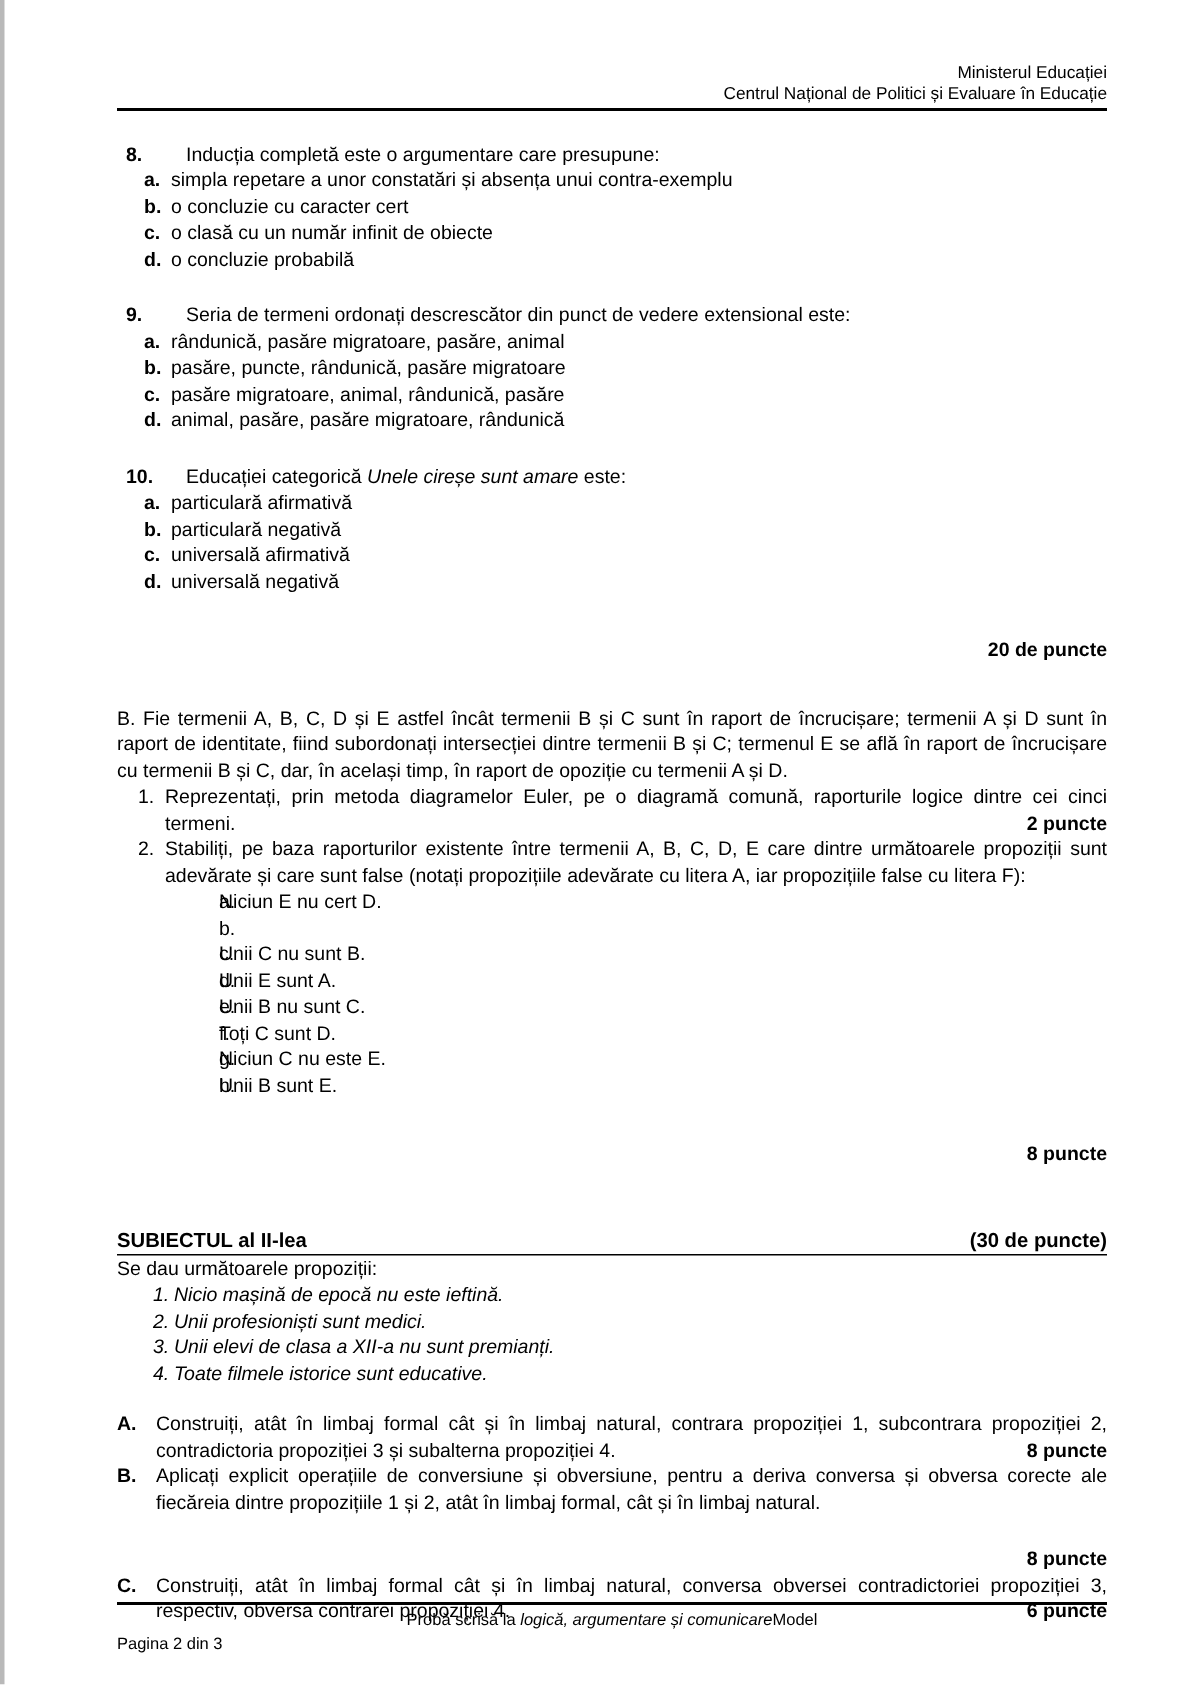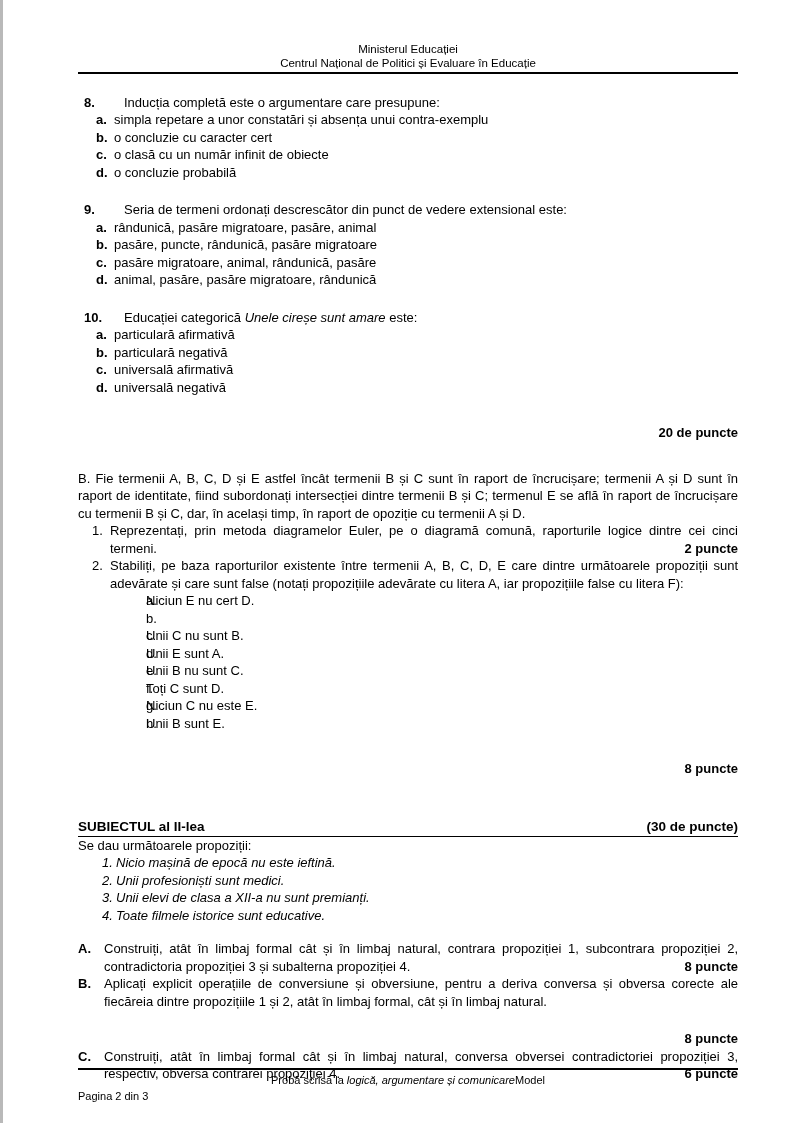--- a/index.html
+++ b/index.html
@@ -30,21 +30,21 @@
 
   
   .doc-header {
     padding-top: 42px;
     text-align: center;
     font-size: 11.5px;
     line-height: 1.25;
     border-bottom: 2.5px solid #000;
     padding-bottom: 1px;
   }
-  .doc-header .line { display: block; white-space: nowrap; }
+  .doc-header .line { display: block; white-space: nowrap; text-align: right; }
 
   
   .q-block { margin-top: 0; }
   .row {
     display: flex;
     font-size: 13px;
     line-height: 17.5px;
   }
   .marker {
     font-weight: bold;

